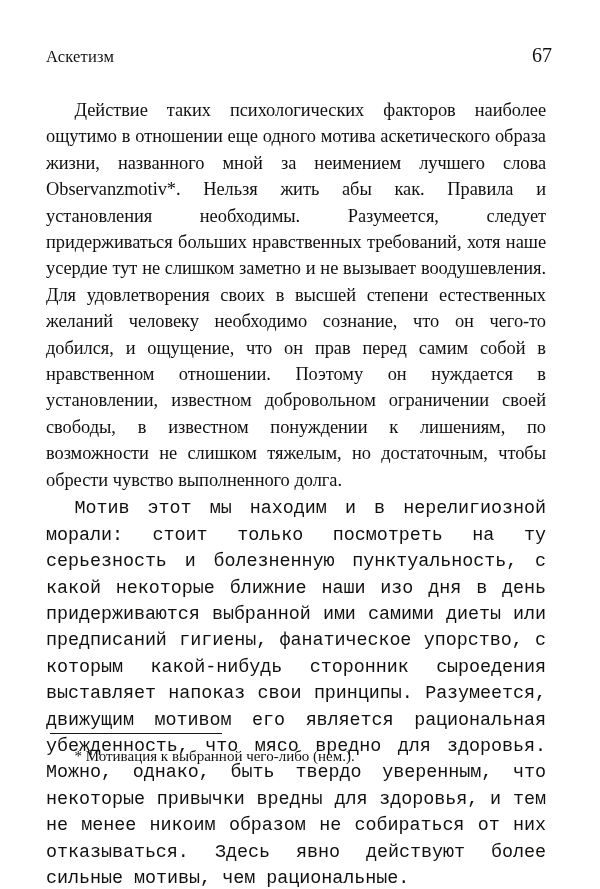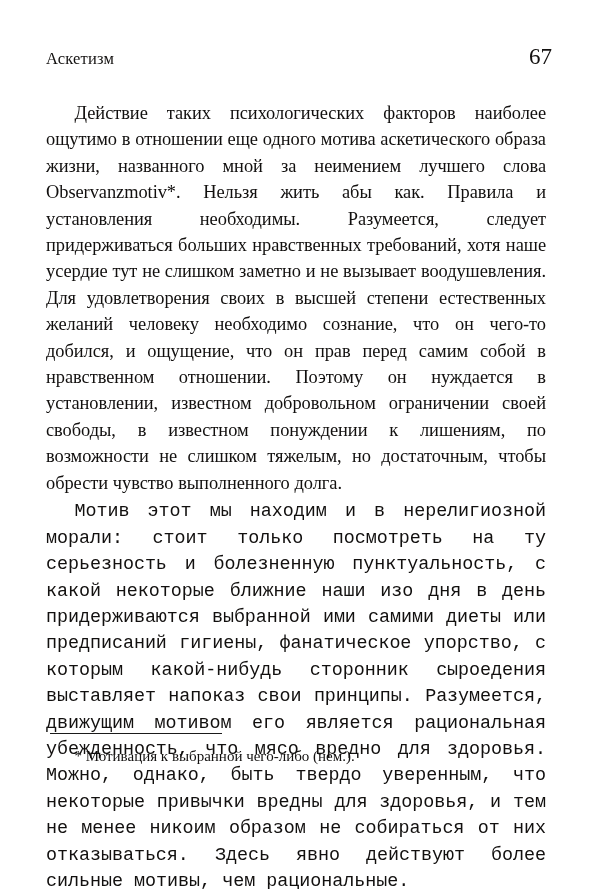--- a/index.html
+++ b/index.html
@@ -26,21 +26,21 @@
     align-items: baseline;
     justify-content: space-between;
     margin-bottom: 30px;
     padding: 0 2px 0 0;
   }
   .header-title {
     font-size: 16.5px;
     letter-spacing: 0.2px;
   }
   .header-page-number {
-    font-size: 23px;
+    font-size: 20px;
     margin-left: 48px;
   }
   .body-text {
     font-size: 18.4px;
     line-height: 1.435;
     text-align: justify;
     text-justify: inter-word;
     letter-spacing: -0.05px;
     word-spacing: 0.2px;
   }

